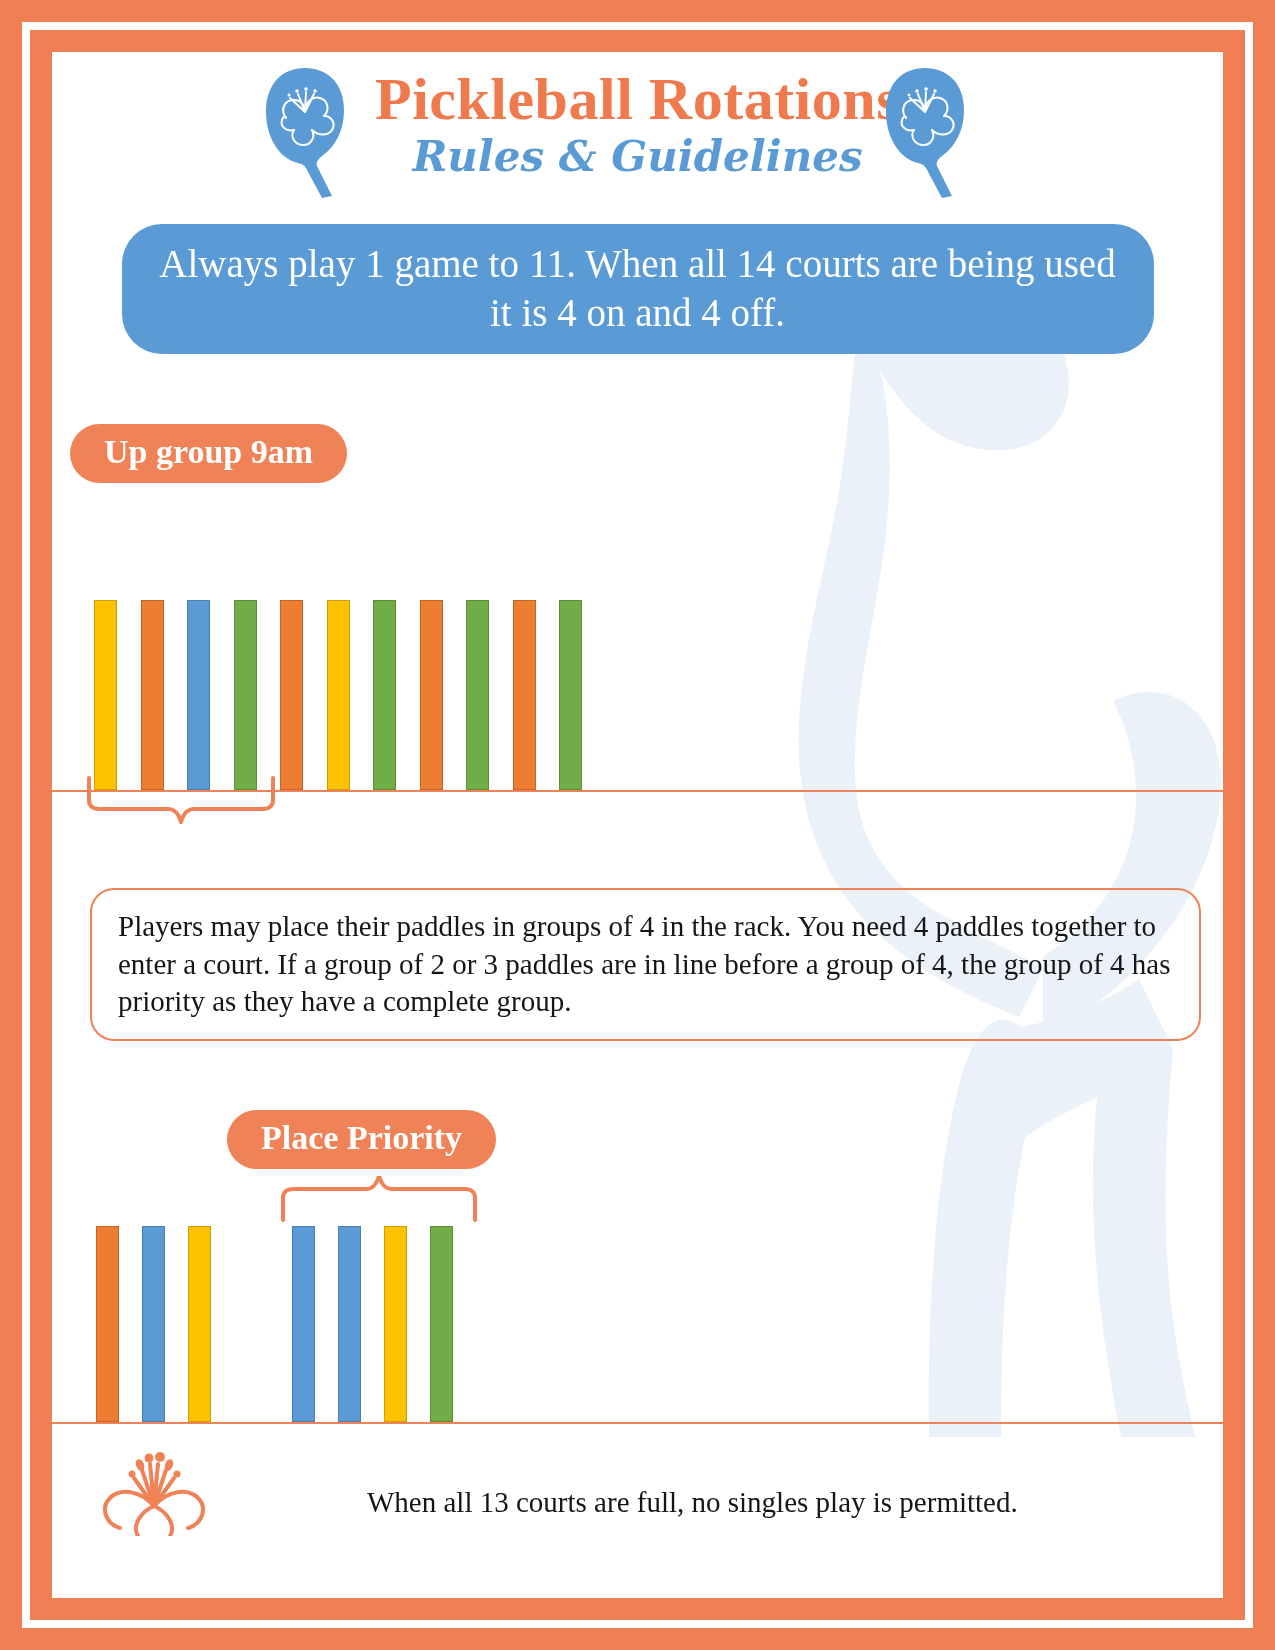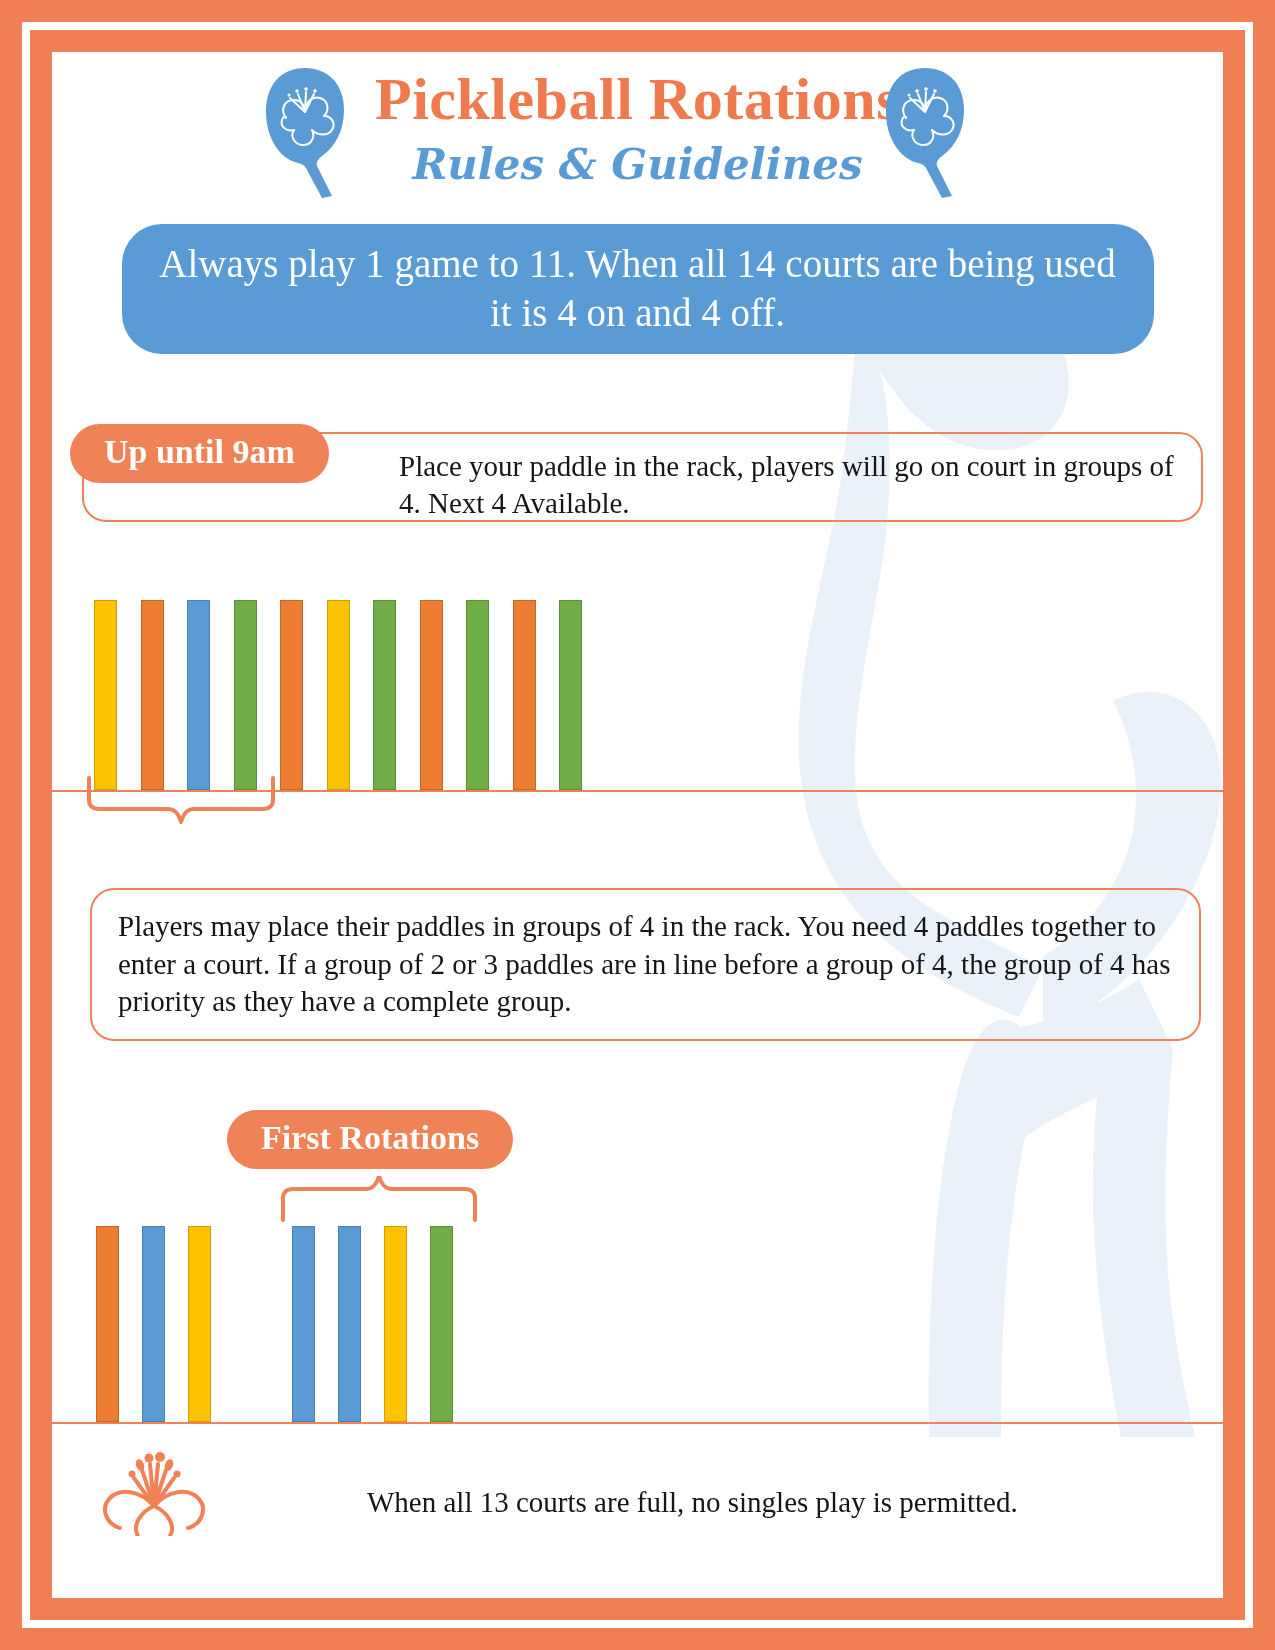--- a/index.html
+++ b/index.html
@@ -66,21 +66,21 @@
     line-height:1.05;
     white-space:nowrap;
   }
   .title-sub{
     font-family:"DejaVu Serif", serif;
     font-style:italic;
     font-weight:bold;
     font-size:42px;
     color:#5b9bd5;
     line-height:1.15;
-    margin-top:10px;
+    margin-top:2px;
     white-space:nowrap;
   }
 
   
   .banner{
     margin:18px auto 0 auto;
     width:1032px;
     background:#5b9bd5;
     border-radius:40px;
     color:#ffffff;
@@ -229,22 +229,21 @@
               <circle cx="53" cy="25" r="1.8"></circle>
               <circle cx="27" cy="29" r="1.5"></circle>
             </g>
           </svg>
         </div>
       </div>
 
       <div class="banner">Always play 1 game to 11. When all 14 courts are being used it is 4 on and 4 off.</div>
 
       <div class="sec1">
-        <div class="obox">Place your paddle in the rack, players will go on court in groups of 4. Next 4 Available.</div>
-        <div class="pill">Up until 9am</div>
+        <div class="pill">Up group 9am</div>
       </div>
 
       <div class="rack" id="rack1" style="position:relative;height:212px;margin-top:48px;">
         <div class="bars" id="rack1-bars" style="height: 190px; bottom: 2px;">
             <div class="bar" style="left: 42px; width: 23px; height: 190px; background: rgb(252, 194, 0);"></div>
             <div class="bar" style="left: 88.5px; width: 23px; height: 190px; background: rgb(237, 125, 49);"></div>
             <div class="bar" style="left: 135px; width: 23px; height: 190px; background: rgb(91, 155, 213);"></div>
             <div class="bar" style="left: 181.5px; width: 23px; height: 190px; background: rgb(112, 173, 71);"></div>
             <div class="bar" style="left: 228px; width: 23px; height: 190px; background: rgb(237, 125, 49);"></div>
             <div class="bar" style="left: 274.5px; width: 23px; height: 190px; background: rgb(252, 194, 0);"></div>
@@ -260,21 +259,21 @@
       <div class="bracket" id="bracket1" style="left:34px;top:718px;width:190px;height:48px;">
         <svg viewBox="0 0 190 48" xmlns="http://www.w3.org/2000/svg">
           <path d="M3 2 L3 24 C3 30 7 33 13 33 L82 33 C88 33 92 36 95 46 C98 36 102 33 108 33 L177 33 C183 33 187 30 187 24 L187 2" fill="none" stroke="#f08257" stroke-width="4" stroke-linecap="round" stroke-linejoin="round"></path>
         </svg>
       </div>
 
 
       <div class="obox" style="position:absolute;left:38px;right:22px;top:830px;padding:18px 22px 18px 26px;">Players may place their paddles in groups of 4 in the rack. You need 4 paddles together to enter a court. If a group of 2 or 3 paddles are in line before a group of 4, the group of 4 has priority as they have a complete group.</div>
 
       <div style="position:absolute;left:175px;top:1052px;">
-        <span class="pill">First Rotations</span>
+        <span class="pill">Place Priority</span>
       </div>
 
       <div class="bracket" id="bracket2" style="left:228px;top:1118px;width:198px;height:46px;">
         <svg viewBox="0 0 198 46" xmlns="http://www.w3.org/2000/svg">
           <path d="M3 44 L3 22 C3 16 7 13 13 13 L86 13 C92 13 96 10 99 0 C102 10 106 13 112 13 L185 13 C191 13 195 16 195 22 L195 44" fill="none" stroke="#f08257" stroke-width="4" stroke-linecap="round" stroke-linejoin="round"></path>
         </svg>
       </div>
 
       <div class="rack" id="rack2" style="position:absolute;left:0;right:0;top:1148px;height:218px;">
         <div class="bars" id="rack2-bars-a" style="height: 196px; bottom: 2px;">

